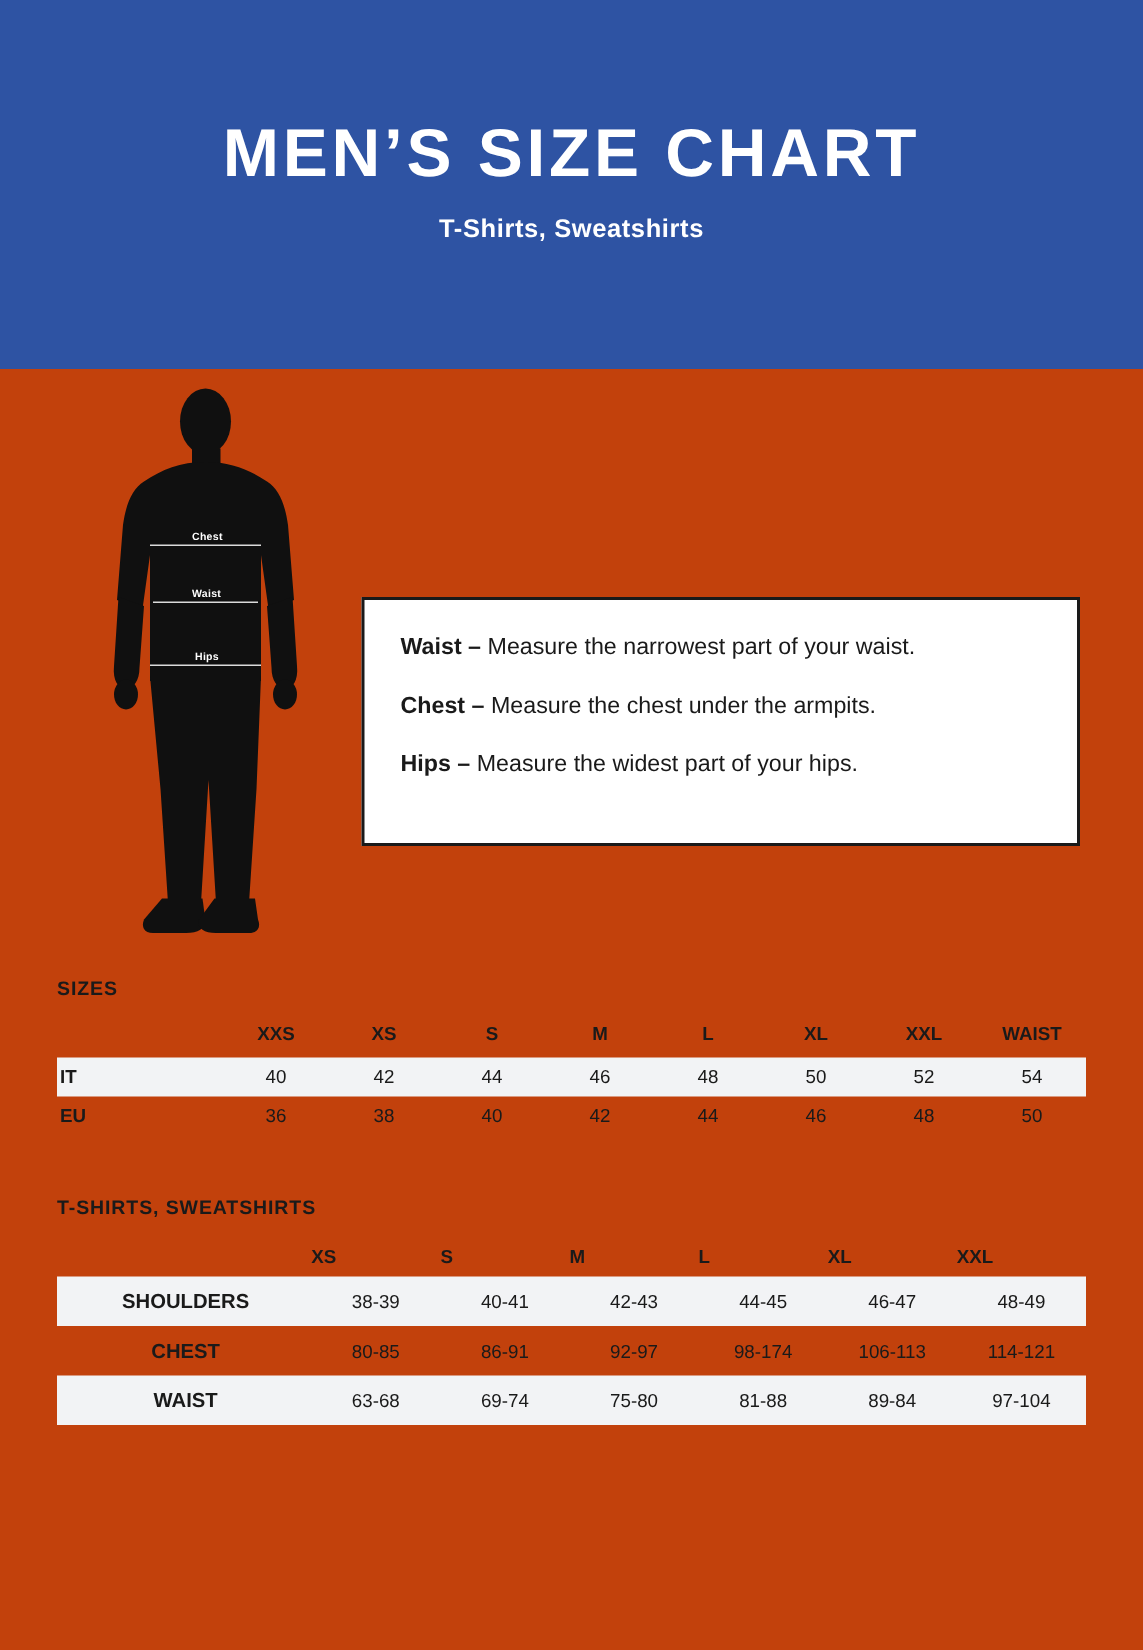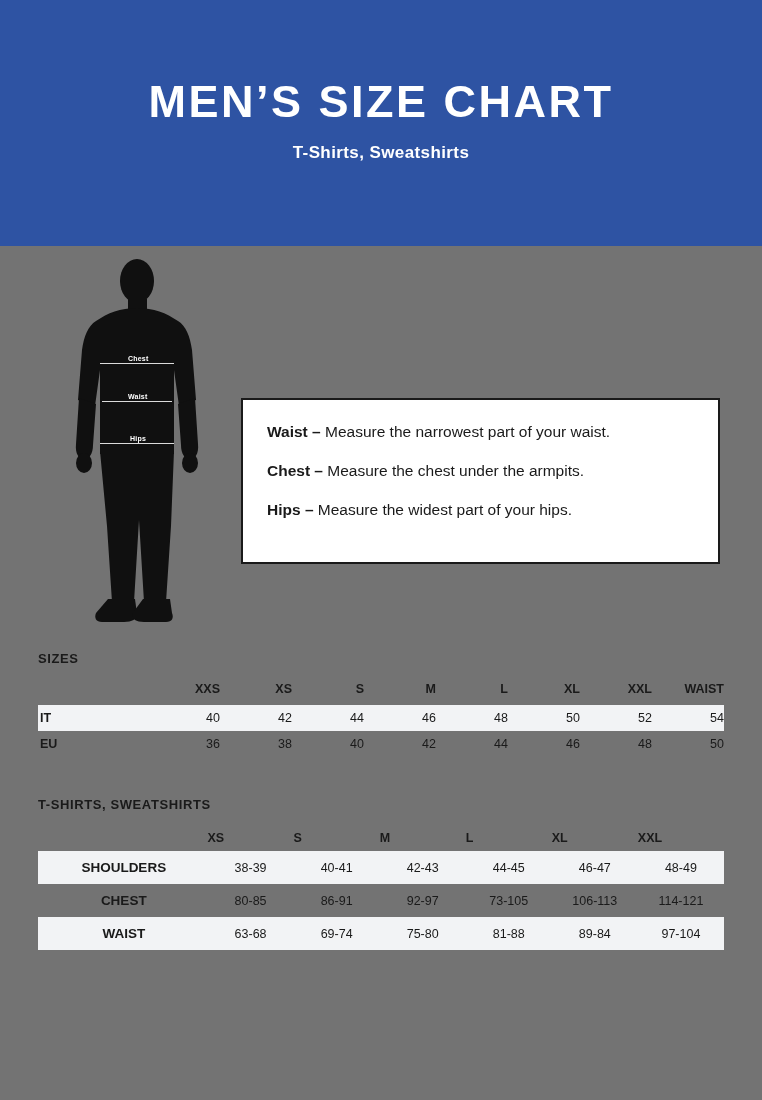--- a/index.html
+++ b/index.html
@@ -9,21 +9,21 @@
     width: 762px;
     height: 1100px;
     background: #ffffff;
     font-family: "Liberation Sans", sans-serif;
     color: #1a1a1a;
   }
   .page {
     position: relative;
     width: 762px;
     height: 1100px;
-    background: #737373;
+    background: #c2410c;
     overflow: hidden;
   }
 
   
   .header {
     width: 762px;
     height: 246px;
     background: #2e53a3;
     display: flex;
     flex-direction: column;
@@ -111,21 +111,21 @@
     color: #1a1a1a;
     margin: 0 0 10px 0;
   }
   table {
     border-collapse: collapse;
     width: 686px;
     table-layout: fixed;
   }
   .sizes-table th, .sizes-table td {
     font-size: 12.5px;
-    text-align: right;
+    text-align: center;
     padding: 6px 0;
     font-weight: 400;
     color: #1a1a1a;
   }
   .sizes-table th.rowhead, .sizes-table td.rowhead {
     text-align: left;
     font-weight: 700;
     padding-left: 2px;
     width: 110px;
   }
@@ -305,21 +305,21 @@
           <td>42-43</td>
           <td>44-45</td>
           <td>46-47</td>
           <td>48-49</td>
         </tr>
         <tr>
           <td class="rowhead">CHEST</td>
           <td>80-85</td>
           <td>86-91</td>
           <td>92-97</td>
-          <td>73-105</td>
+          <td>98-174</td>
           <td>106-113</td>
           <td>114-121</td>
         </tr>
         <tr class="alt">
           <td class="rowhead">WAIST</td>
           <td>63-68</td>
           <td>69-74</td>
           <td>75-80</td>
           <td>81-88</td>
           <td>89-84</td>

